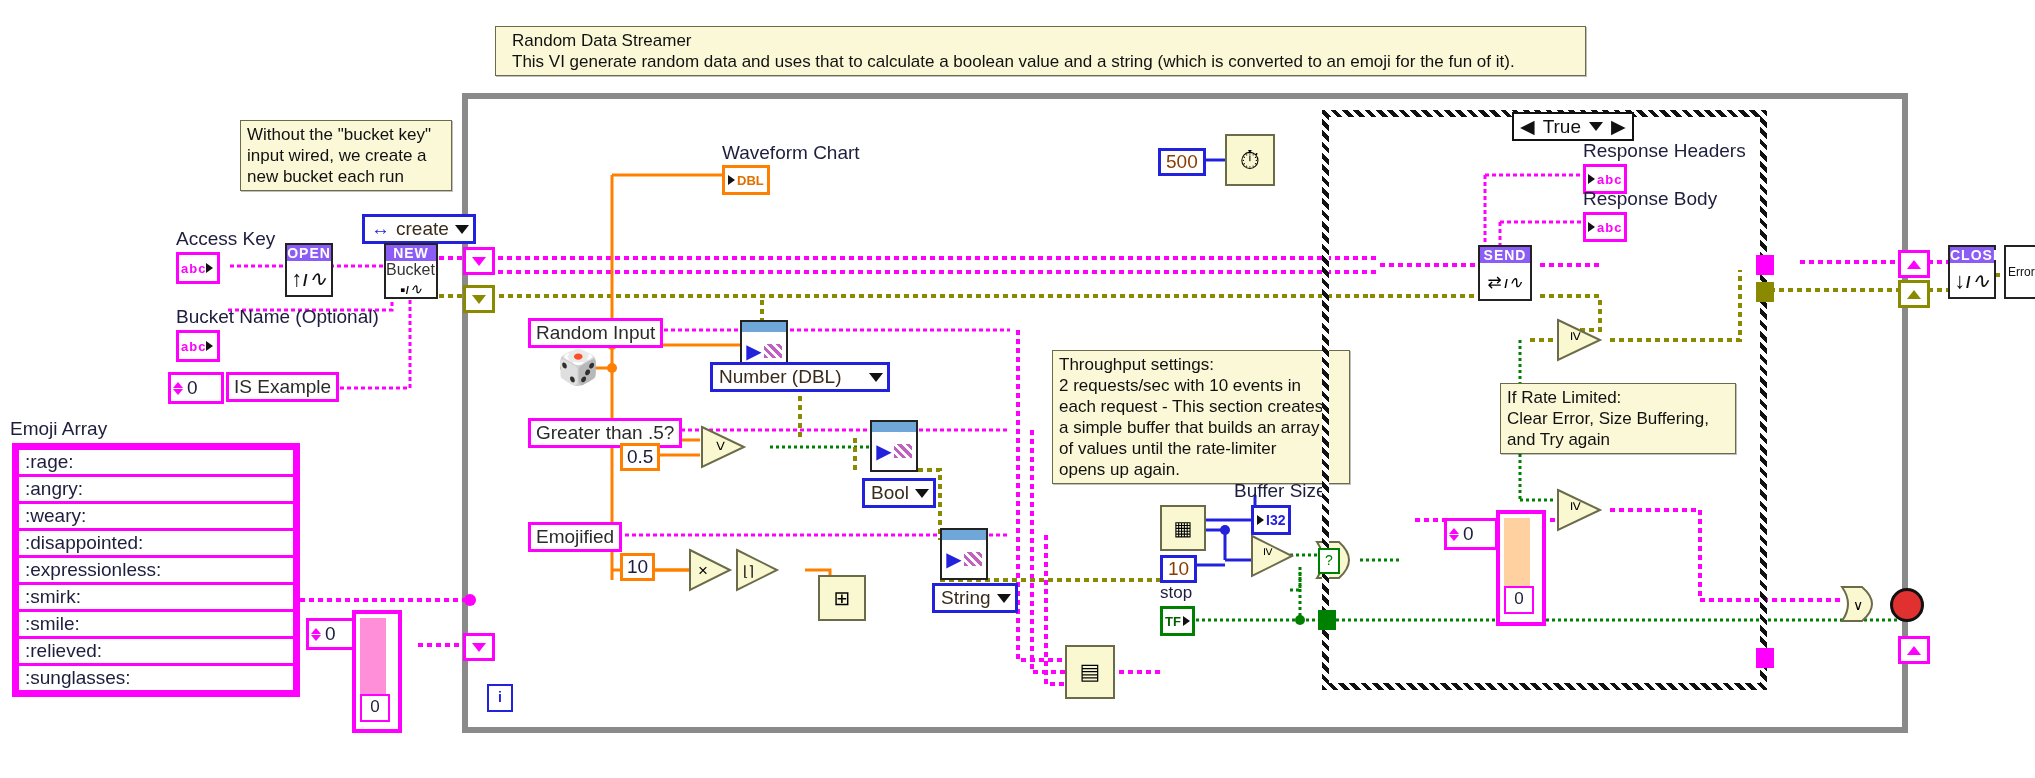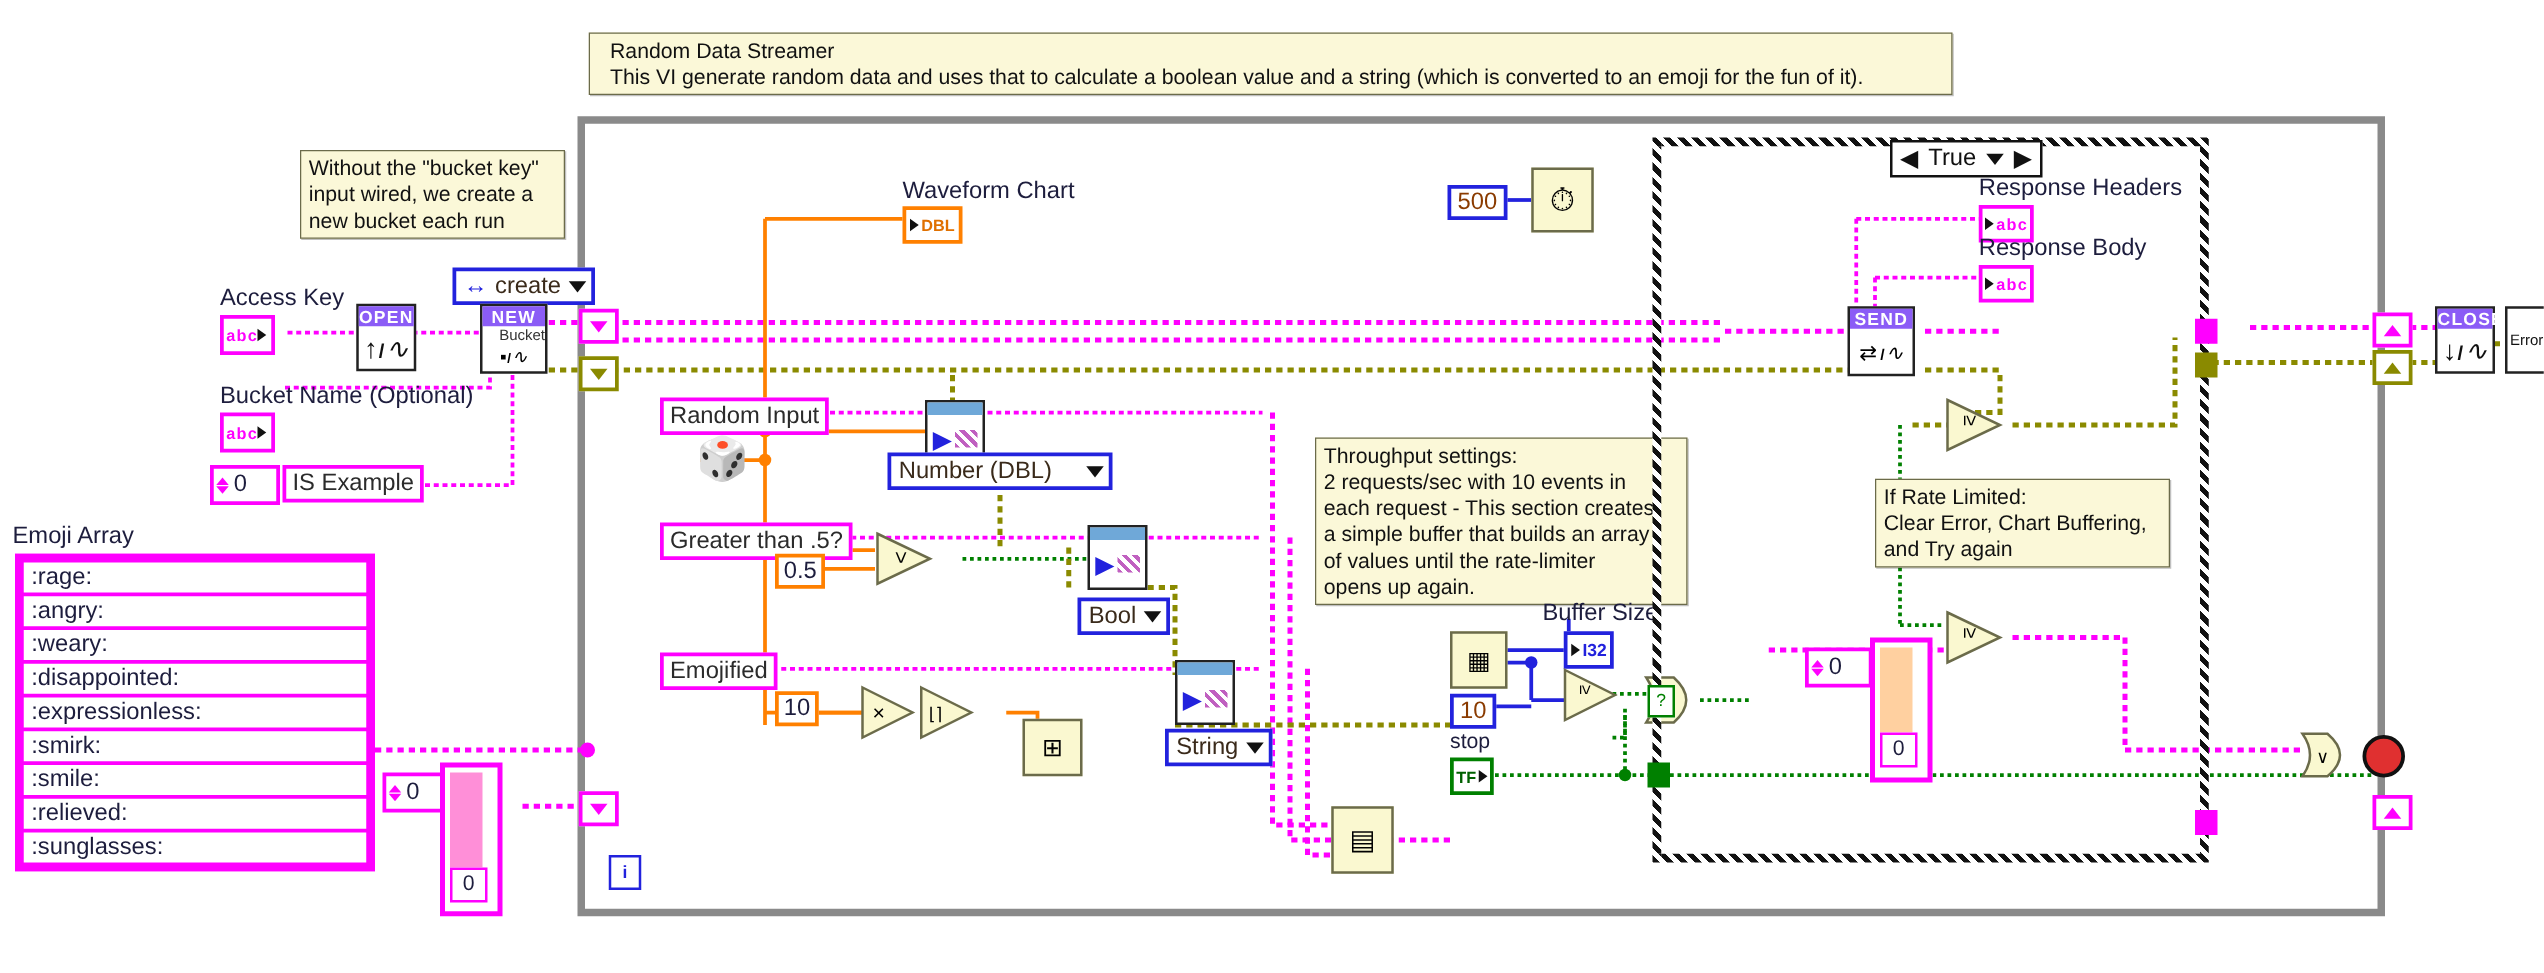--- a/index.html
+++ b/index.html
@@ -63,21 +63,21 @@
   .prim{background:#faf8d0;border:2px solid #6b6b4a;}
   
   .whilewrap{border:6px solid #8a8a8a;box-sizing:border-box;background:transparent;}
   .caseframe{box-sizing:border-box;}
   
   svg{position:absolute;left:0;top:0;overflow:visible;pointer-events:none;}
 </style>
 </head>
 <body>
 
-<div class="abs comment" style="left:471px;top:26px;width:1067px;padding-left:16px;">Random Data Streamer
+<div class="abs comment" style="left:495px;top:26px;width:1067px;padding-left:16px;">Random Data Streamer
 This VI generate random data and uses that to calculate a boolean value and a string (which is converted to an emoji for the fun of it).</div>
 
 <div class="abs whilewrap" style="left:462px;top:93px;width:1446px;height:640px;"></div>
 
 <div class="abs" style="left:487px;top:684px;width:22px;height:24px;border:2px solid #2222dd;background:#fff;
             color:#2222dd;font-size:14px;font-weight:bold;text-align:center;line-height:22px;">i</div>
 
 <svg width="2035" height="778">
 
   <path d="M230 266 L285 266" stroke="#ff00ff" stroke-width="3" fill="none" stroke-dasharray="4 3"></path>
@@ -228,21 +228,21 @@
 </div>
 
 <div class="abs enumbox" style="left:362px;top:214px;">
   <span style="color:#2222dd;font-weight:bold;">↔</span>
   <span>create</span>
   <span class="tri"></span>
 </div>
 
 <div class="abs node" style="left:384px;top:243px;width:54px;height:56px;">
   <div class="hdr">NEW</div>
-  <div style="font-size:12px;text-align:right;color:#333;">Bucket</div>
+  <div style="font-size:16px;text-align:left;color:#333;">Bucket</div>
   <div class="body" style="height:20px;font-size:15px;">▪ <span style="font-style:italic;">ı∿</span></div>
 </div>
 
 <div class="abs" style="left:463px;top:247px;width:26px;height:22px;border:3px solid #ff00ff;background:#fff;
             display:flex;align-items:center;justify-content:center;">
   <span style="width:0;height:0;border-left:7px solid transparent;border-right:7px solid transparent;border-top:9px solid #ff00ff;"></span>
 </div>
 <div class="abs" style="left:463px;top:285px;width:26px;height:22px;border:3px solid #8a8a00;background:#fff;
             display:flex;align-items:center;justify-content:center;">
   <span style="width:0;height:0;border-left:7px solid transparent;border-right:7px solid transparent;border-top:9px solid #8a8a00;"></span>
@@ -390,21 +390,21 @@
 </div>
 
 <div class="abs" style="left:1556px;top:318px;width:46px;height:44px;">
   <svg width="46" height="44">
       <polygon points="2,2 44,22 2,42" fill="#faf8d0" stroke="#6b6b4a" stroke-width="2"></polygon>
   <text x="14" y="29" font-size="16" font-family="Liberation Sans" transform="rotate(90 22 22)">≥</text>
     </svg>
 </div>
 
 <div class="abs comment" style="left:1500px;top:383px;width:222px;">If Rate Limited:
-Clear Error, Chart Buffering,
+Clear Error, Size Buffering,
 and Try again</div>
 
 <div class="abs" style="left:1556px;top:488px;width:46px;height:44px;">
   <svg width="46" height="44">
       <polygon points="2,2 44,22 2,42" fill="#faf8d0" stroke="#6b6b4a" stroke-width="2"></polygon>
   <text x="14" y="29" font-size="16" font-family="Liberation Sans" transform="rotate(90 22 22)">≥</text>
     </svg>
 </div>
 
 <div class="abs spin" style="left:1444px;top:518px;width:48px;">

